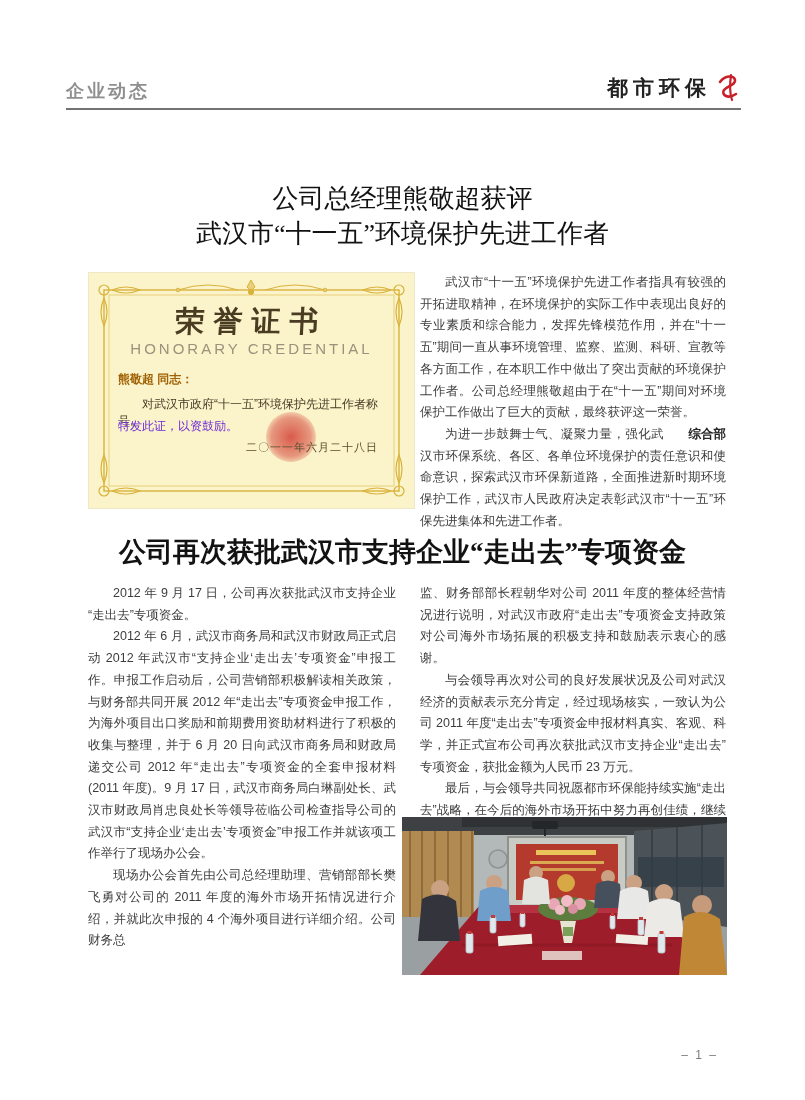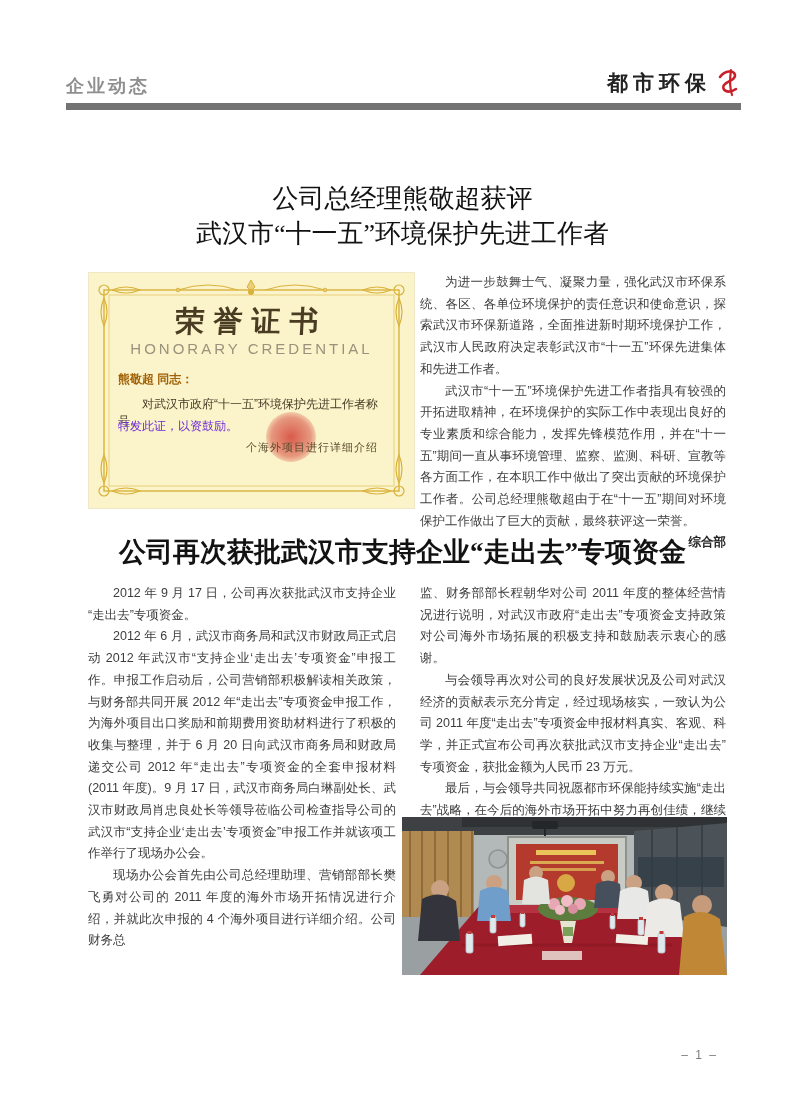--- a/index.html
+++ b/index.html
@@ -3,21 +3,21 @@
 <meta charset="utf-8">
 <style>
   html,body{margin:0;padding:0;background:#ffffff;}
   .page{
     position:relative;width:805px;height:1100px;background:#ffffff;overflow:hidden;
     font-family:"Liberation Sans","DejaVu Sans",sans-serif;
   }
   
   .header{
     position:absolute;left:66px;right:64px;top:70px;height:40px;
-    border-bottom:7px solid #737373;
+    border-bottom:2px solid #737373;
     display:flex;justify-content:space-between;align-items:flex-end;
     padding-bottom:5px;box-sizing:border-box;
   }
   .section-label{font-size:18px;color:#8f8f8f;letter-spacing:3px;font-weight:bold;}
   .brand{display:flex;align-items:center;gap:2px;margin-top:32px;}
   .brand-text{font-size:21px;color:#222;font-weight:800;letter-spacing:5px;}
   .brand-mark{width:26px;height:30px;display:inline-block;margin-left:2px;}
   
   .a1-title{
     position:absolute;top:181px;left:0;width:100%;text-align:center;
@@ -128,26 +128,26 @@
         <circle cx="90" cy="18" r="1.8"></circle>
           <circle cx="237" cy="18" r="1.8"></circle>
       </g>
     </svg>
     <div class="cert-title">荣誉证书</div>
     <div class="cert-sub">HONORARY CREDENTIAL</div>
     <div class="cert-salutation">熊敬超 同志：</div>
     <div class="cert-line1">对武汉市政府“十一五”环境保护先进工作者称号。</div>
     <div class="cert-line2">特发此证，以资鼓励。</div>
     <div class="cert-seal"></div>
-    <div class="cert-date">个海外项目进行详细介绍</div>
+    <div class="cert-date">二〇一一年六月二十八日</div>
   </div>
 
   <div class="a1-body col">
+    <p class="para"><span>武汉市“十一五”环境保护先进工作者指具有较强的开拓进取精神，在环境保护的实际工作中表现出良好的专业素质和综合能力，发挥先锋模范作用，并在“十一五”期间一直从事环境管理、监察、监测、科研、宣教等各方面工作，在本职工作中做出了突出贡献的环境保护工作者。公司总经理熊敬超由于在“十一五”期间对环境保护工作做出了巨大的贡献，最终获评这一荣誉。</span><span class="byline">综合部</span></p>
     <p class="para"><span>为进一步鼓舞士气、凝聚力量，强化武汉市环保系统、各区、各单位环境保护的责任意识和使命意识，探索武汉市环保新道路，全面推进新时期环境保护工作，武汉市人民政府决定表彰武汉市“十一五”环保先进集体和先进工作者。</span></p>
-    <p class="para"><span>武汉市“十一五”环境保护先进工作者指具有较强的开拓进取精神，在环境保护的实际工作中表现出良好的专业素质和综合能力，发挥先锋模范作用，并在“十一五”期间一直从事环境管理、监察、监测、科研、宣教等各方面工作，在本职工作中做出了突出贡献的环境保护工作者。公司总经理熊敬超由于在“十一五”期间对环境保护工作做出了巨大的贡献，最终获评这一荣誉。</span><span class="byline">综合部</span></p>
   </div>
 
   <div class="a2-title">公司再次获批武汉市支持企业“走出去”专项资金</div>
 
   <div class="a2-left col">
     <p class="para"><span>2012 年 9 月 17 日，公司再次获批武汉市支持企业“走出去”专项资金。</span></p>
     <p class="para"><span>2012 年 6 月，武汉市商务局和武汉市财政局正式启动 2012 年武汉市“支持企业‘走出去’专项资金”申报工作。申报工作启动后，公司营销部积极解读相关政策，与财务部共同开展 2012 年“走出去”专项资金申报工作，为海外项目出口奖励和前期费用资助材料进行了积极的收集与整理，并于 6 月 20 日向武汉市商务局和财政局递交公司 2012 年“走出去”专项资金的全套申报材料(2011 年度)。9 月 17 日，武汉市商务局白琳副处长、武汉市财政局肖忠良处长等领导莅临公司检查指导公司的武汉市“支持企业‘走出去’专项资金”申报工作并就该项工作举行了现场办公会。</span></p>
     <p class="para"><span>现场办公会首先由公司总经理助理、营销部部长樊飞勇对公司的 2011 年度的海外市场开拓情况进行介绍，并就此次申报的 4 个海外项目进行详细介绍。公司财务总</span></p>
   </div>
 

